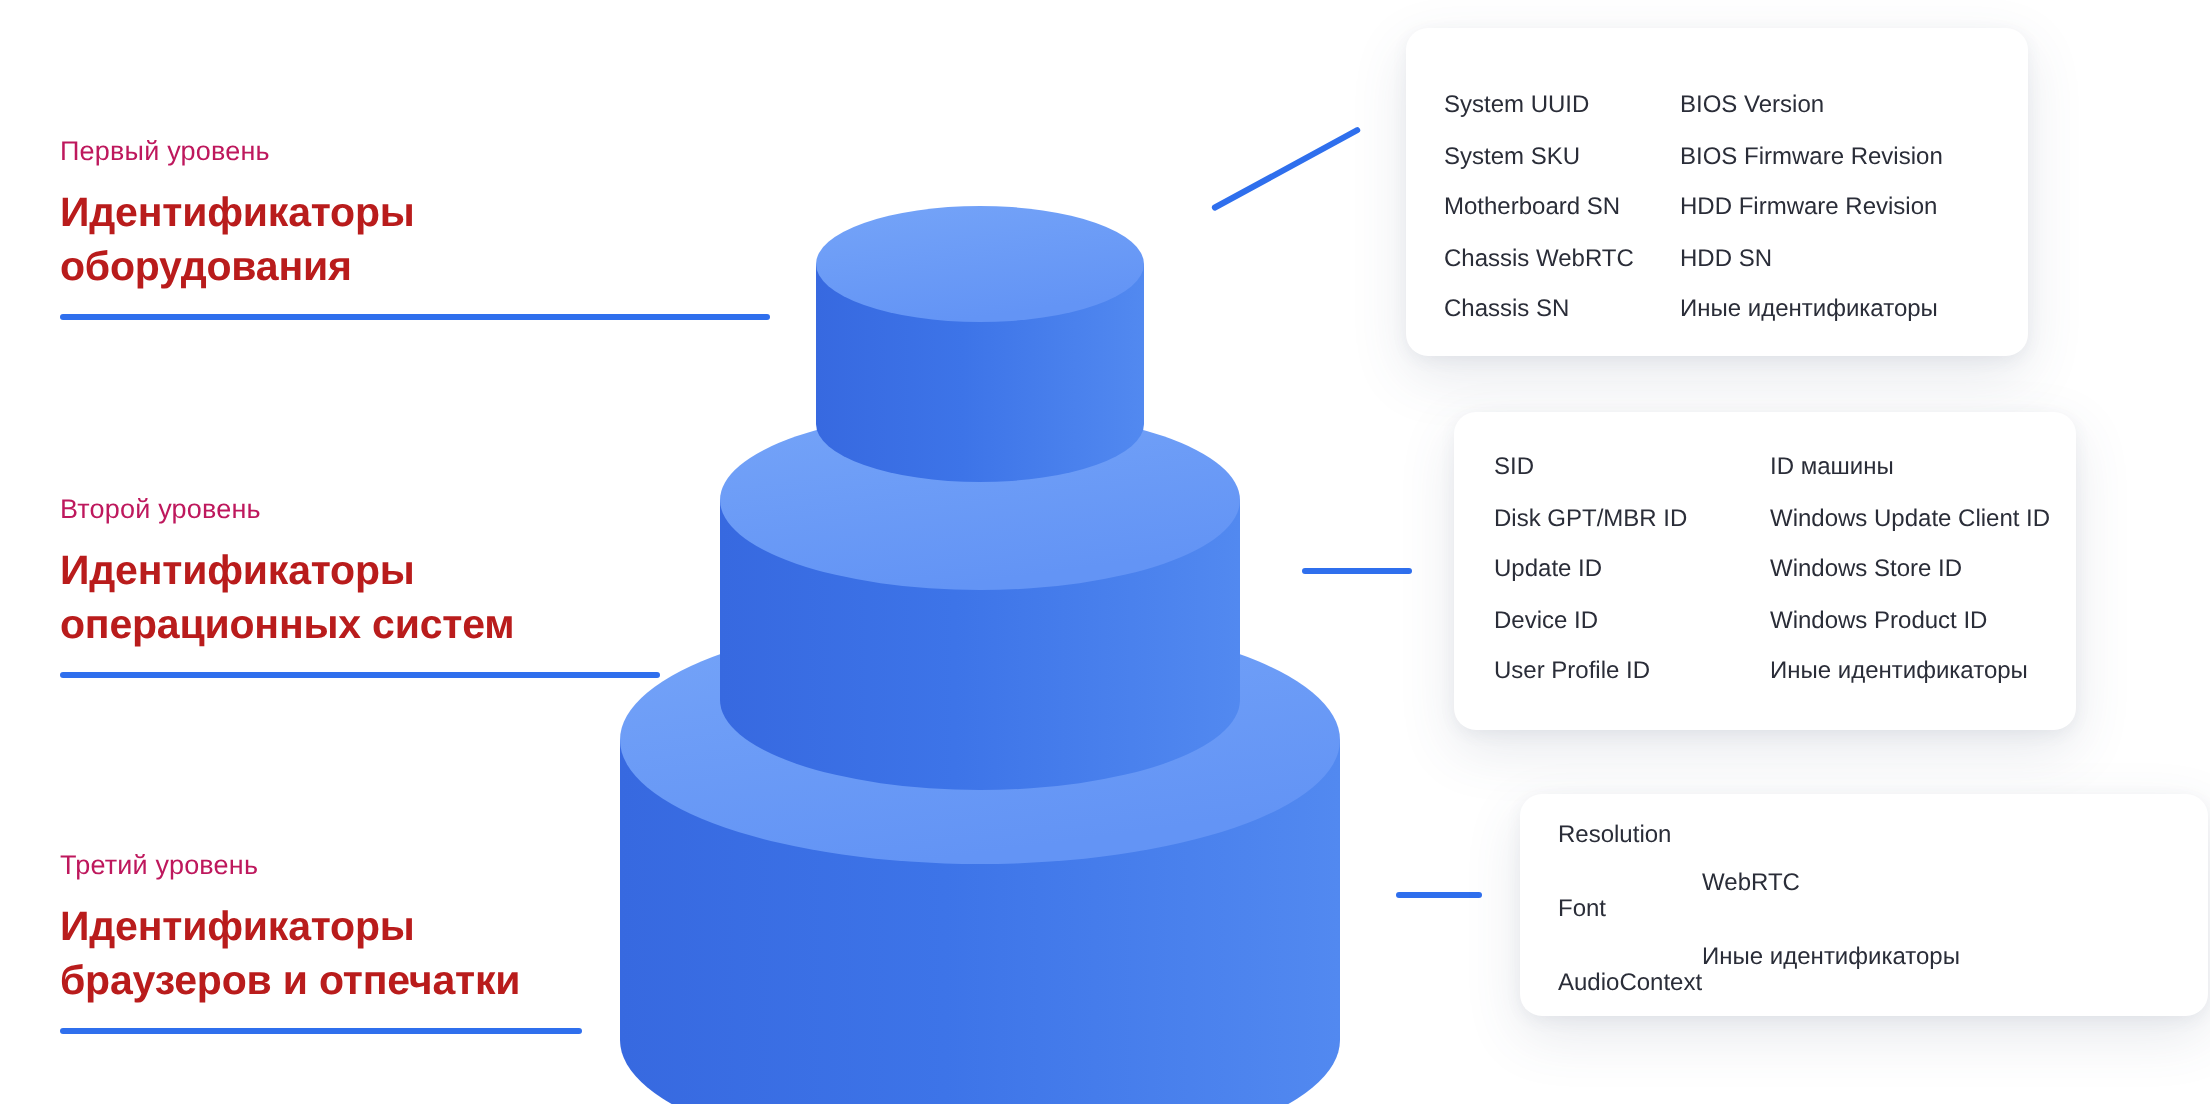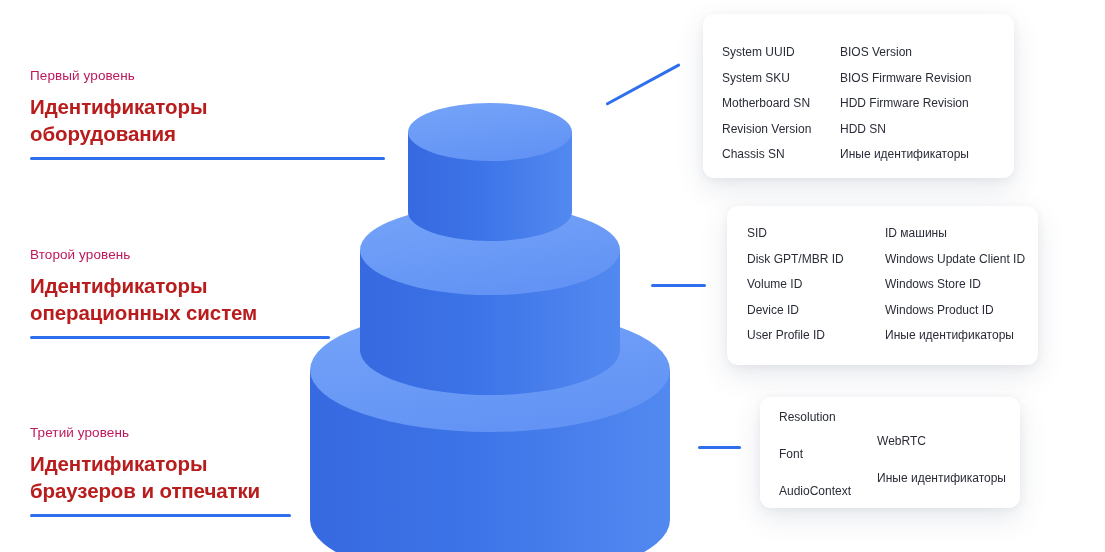--- a/index.html
+++ b/index.html
@@ -103,21 +103,21 @@
   }
 
   #card1 { left: 703px; top: 14px;  width: 311px; height: 164px; padding: 32px 0 0 19px; }
   #card1 .card-item { margin-bottom: 13.5px; }
   #card1 .col-a { width: 118px; }
 
   #card2 { left: 727px; top: 206px; width: 311px; height: 159px; padding: 21px 0 0 20px; gap: 16px; }
   #card2 .card-item { margin-bottom: 13.5px; }
   #card2 .col-a { width: 122px; }
 
-  #card3 { left: 760px; top: 397px; width: 260px; height: 111px; padding: 14px 0 0 19px; gap: 26px; }
+  #card3 { left: 760px; top: 397px; width: 344px; height: 111px; padding: 14px 0 0 19px; }
   #card3 .col-a { padding-top: 0; }
   #card3 .col-b { padding-top: 24px; width: 130px; }
   #card3 .col-a .card-item { margin-bottom: 25px; }
   #card3 .col-b .card-item { margin-bottom: 25px; }
 </style>
 </head>
 <body>
 
 <div id="page">
 
@@ -179,37 +179,37 @@
 
   <div class="connector" id="conn1"></div>
   <div class="connector" id="conn2"></div>
   <div class="connector" id="conn3"></div>
 
   <div class="card" id="card1">
     <div class="card-col col-a">
       <span class="card-item">System UUID</span>
       <span class="card-item">System SKU</span>
       <span class="card-item">Motherboard SN</span>
-      <span class="card-item">Revision Version</span>
+      <span class="card-item">Chassis WebRTC</span>
       <span class="card-item">Chassis SN</span>
     </div>
     <div class="card-col col-b">
       <span class="card-item">BIOS Version</span>
       <span class="card-item">BIOS Firmware Revision</span>
       <span class="card-item">HDD Firmware Revision</span>
       <span class="card-item">HDD SN</span>
       <span class="card-item">Иные идентификаторы</span>
     </div>
   </div>
 
   <div class="card" id="card2">
     <div class="card-col col-a">
       <span class="card-item">SID</span>
       <span class="card-item">Disk GPT/MBR ID</span>
-      <span class="card-item">Volume ID</span>
+      <span class="card-item">Update ID</span>
       <span class="card-item">Device ID</span>
       <span class="card-item">User Profile ID</span>
     </div>
     <div class="card-col col-b">
       <span class="card-item">ID машины</span>
       <span class="card-item">Windows Update Client ID</span>
       <span class="card-item">Windows Store ID</span>
       <span class="card-item">Windows Product ID</span>
       <span class="card-item">Иные идентификаторы</span>
     </div>

